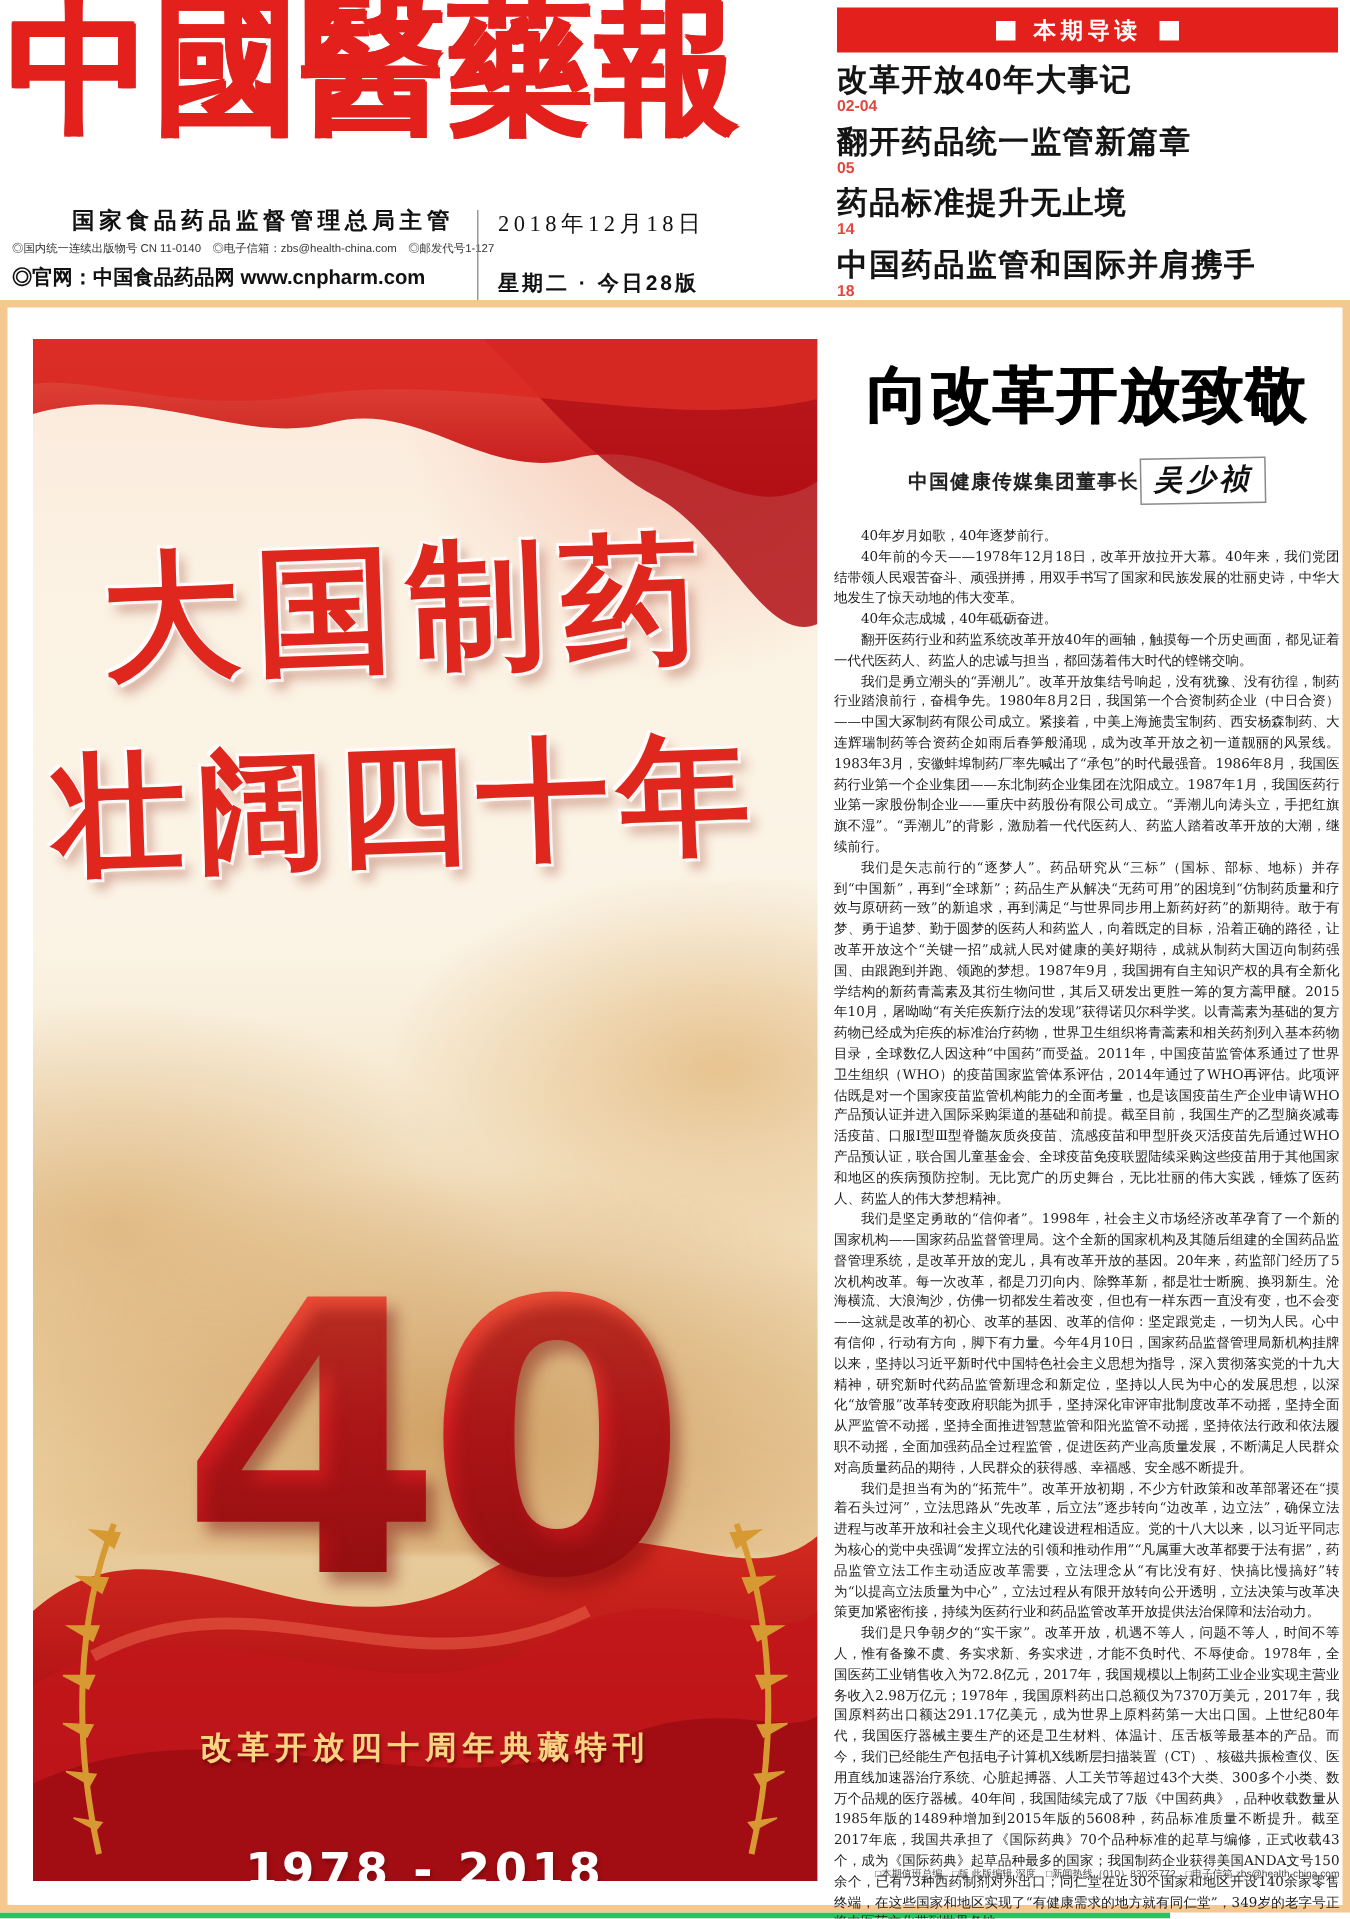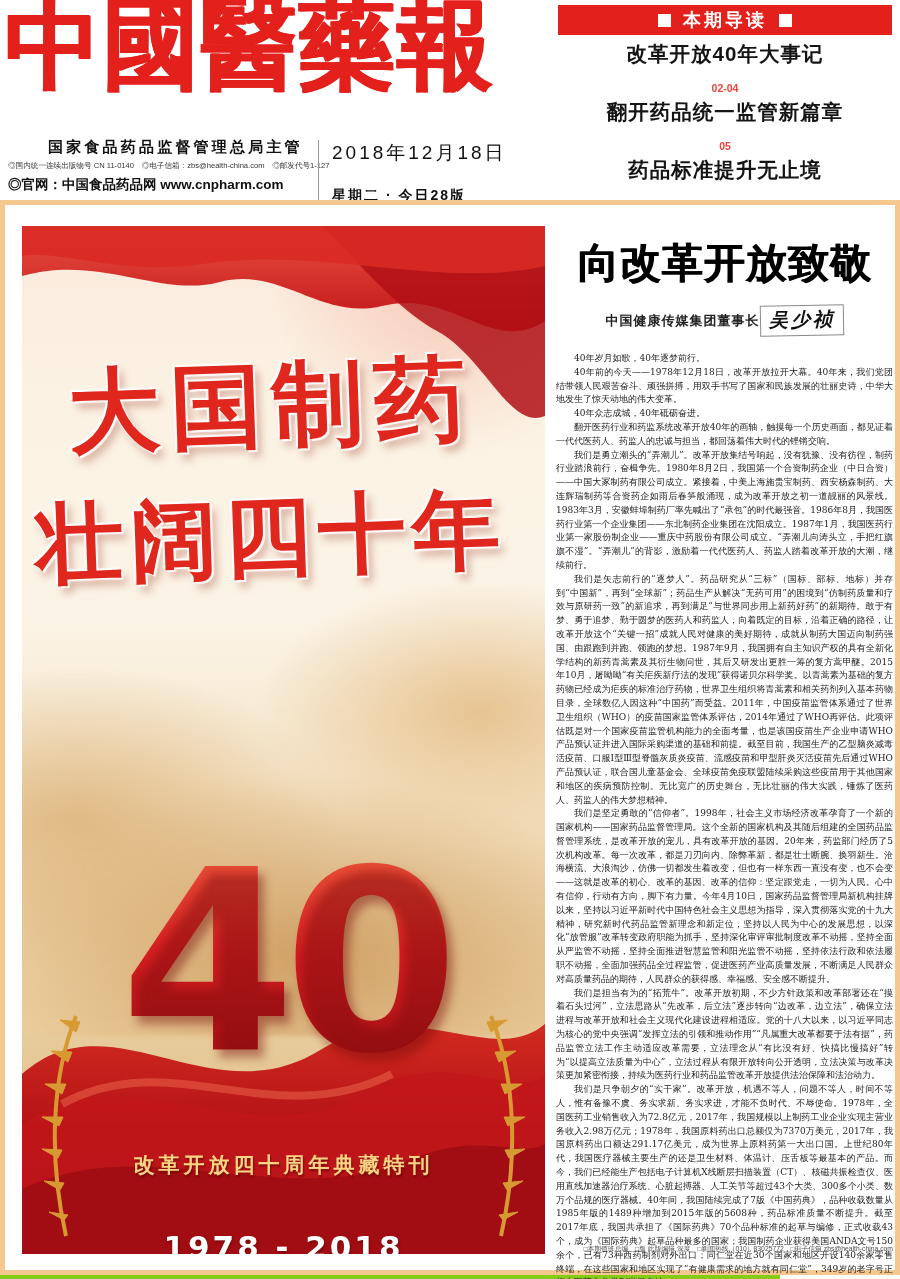--- a/index.html
+++ b/index.html
@@ -1,44 +1,44 @@
 <!DOCTYPE html>
 <html><head>
 <meta charset="utf-8">
 <style>
   * { margin:0; padding:0; box-sizing:border-box; }
   html,body { width:900px; height:1279px; background:#fff; overflow:hidden;
     font-family:"Liberation Sans", sans-serif; }
-  .page { position:relative; width:780px; height:1279px; background:#84cc16; }
+  .page { position:relative; width:780px; height:1279px; background:#22c55e; }
 
   
   .header { position:absolute; left:0; top:0; width:900px; height:200px; background:#fff; }
   .masthead-title { position:absolute; left:4px; top:-14px; width:520px;
     font-family:"DejaVu Serif", serif; font-weight:900; font-size:96px; line-height:1.15;
     color:#e3201b; letter-spacing:2px; white-space:nowrap;
     text-shadow:1px 0 #e3201b, 0 1px #e3201b, 2px 1px #e3201b; transform:scaleY(1.04); transform-origin:top left;}
   .pinyin { position:absolute; left:14px; top:110px; width:500px; text-align:center;
     color:#e3201b; font-weight:bold; font-size:19px; letter-spacing:7px; word-spacing:18px; }
   .left-info { position:absolute; left:8px; top:138px; width:300px; }
   .supervisor { font-size:15px; font-weight:bold; color:#111; letter-spacing:3.2px; white-space:nowrap;padding-left:40px; }
   .publine { margin-top:4px; font-size:7.6px; color:#333; white-space:nowrap; }
   .website { margin-top:5px; font-size:13.5px; font-weight:bold; color:#111; white-space:nowrap; }
   .date-block { position:absolute; left:318px; top:140px; width:200px; border-left:1px solid #999; padding-left:13px; }
-  .date-line1 { font-size:19px; color:#111; letter-spacing:3px; white-space:nowrap; }
+  .date-line1 { font-size:15px; color:#111; letter-spacing:3px; white-space:nowrap;font-family:Liberation Serif, serif; }
   .date-line2 { margin-top:21px; font-size:14px; font-weight:bold; color:#111; letter-spacing:2px; white-space:nowrap; }
   .date-line3 { margin-top:5px; font-size:12.5px; color:#111; letter-spacing:.5px; white-space:nowrap; }
 
   
   .guide { position:absolute; left:558px; top:5px; width:334px; }
   .guide-bar { height:30px; background:#e3201b; display:flex; align-items:center; justify-content:center; gap:12px; }
   .guide-bar .sq { width:13px; height:13px; background:#fff; }
-  .guide-title { color:#fff; font-size:18px; font-weight:bold; letter-spacing:3px; }
-  .guide-item { text-align:center; margin-top:7px; }
+  .guide-title { color:#fff; font-size:15px; font-weight:bold; letter-spacing:3px; }
+  .guide-item { text-align:left; margin-top:7px; }
   .guide-item .t { font-size:20.5px; font-weight:bold; color:#141414; letter-spacing:1px; line-height:23px; cursor:pointer; }
-  .guide-item .p { font-size:10.5px; font-weight:bold; color:#e4453c; line-height:10px; margin-top:18px; }
+  .guide-item .p { font-size:10.5px; font-weight:bold; color:#e4453c; line-height:10px; margin-top:1px; }
 
   
   .frame { position:absolute; left:0; top:200px; width:900px; height:1075px;
     border:5px solid #f5c88f; background:#fff; }
 
   
   .poster { position:absolute; left:22px; top:226px; width:523px; height:1028px; overflow:hidden;
     background:
       radial-gradient(50% 26% at 82% 4%, rgba(243,166,146,.55), rgba(243,166,146,0) 70%),
       linear-gradient(180deg,#fbe9dc 0%,#fbf2e3 16%,#fbf4e6 38%,#f3e0bf 60%,#ebd2a4 74%,#e3c28e 86%,#ddb87e 100%); }

